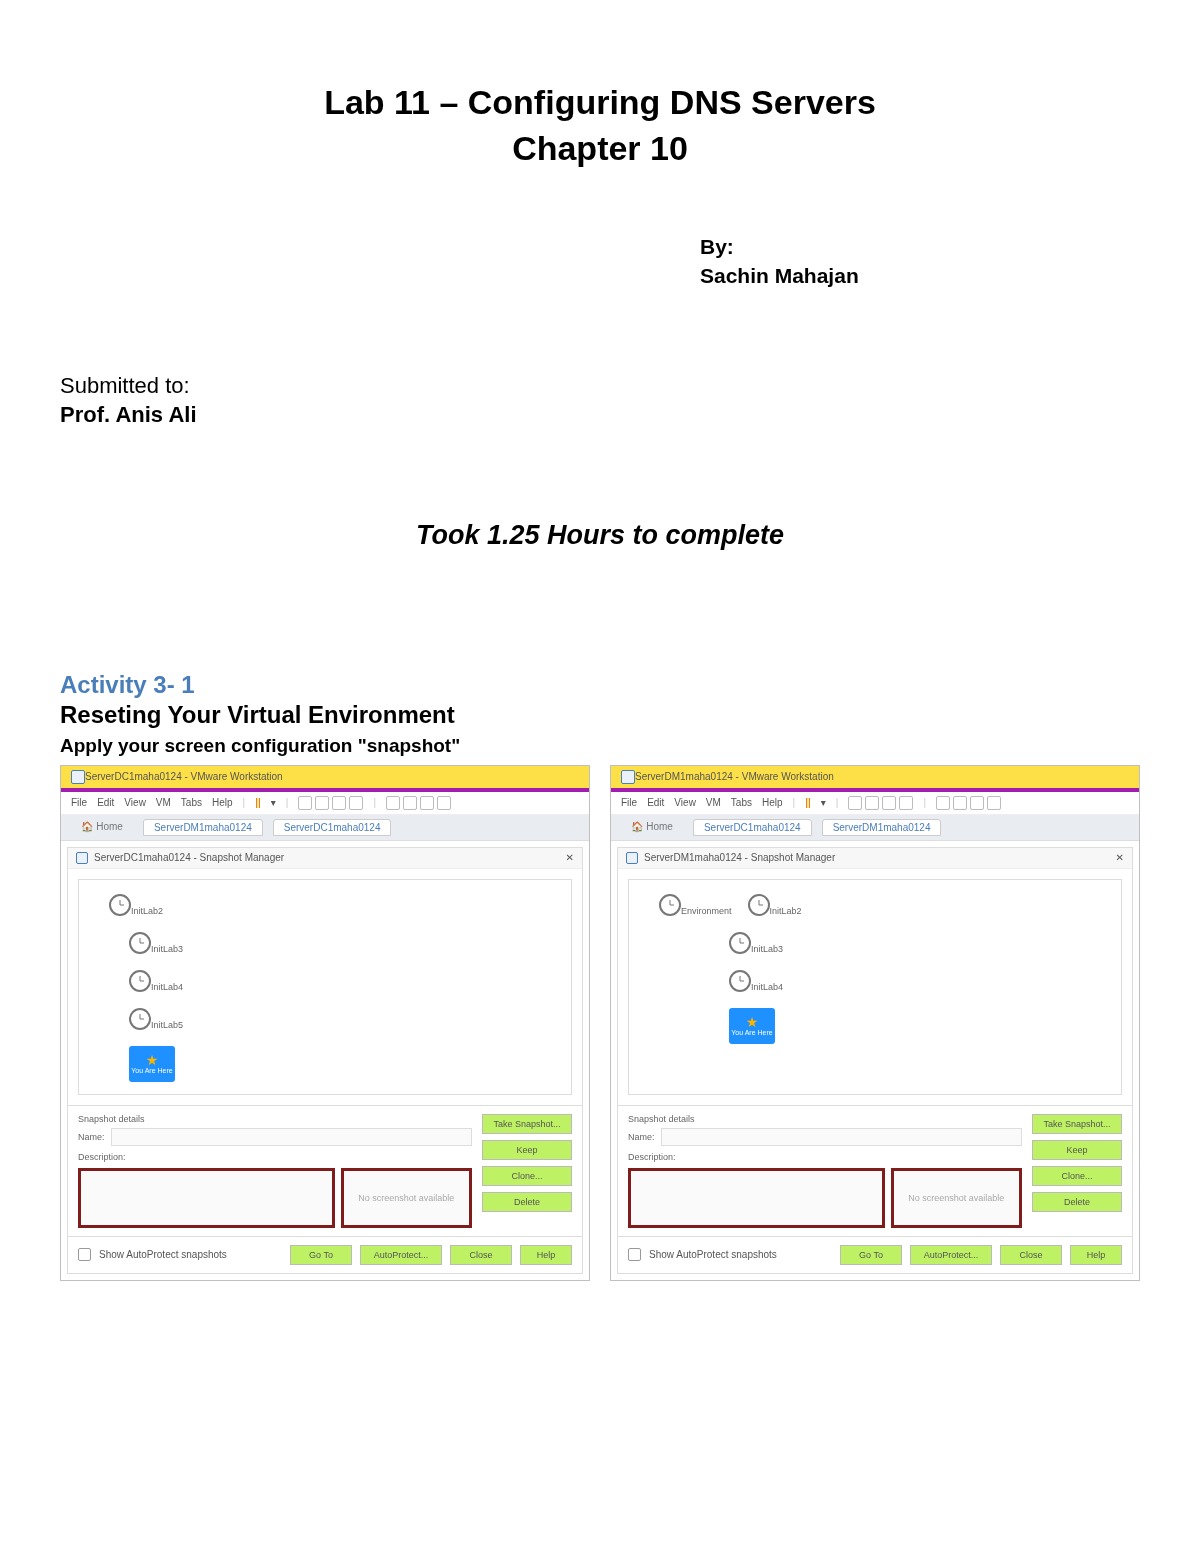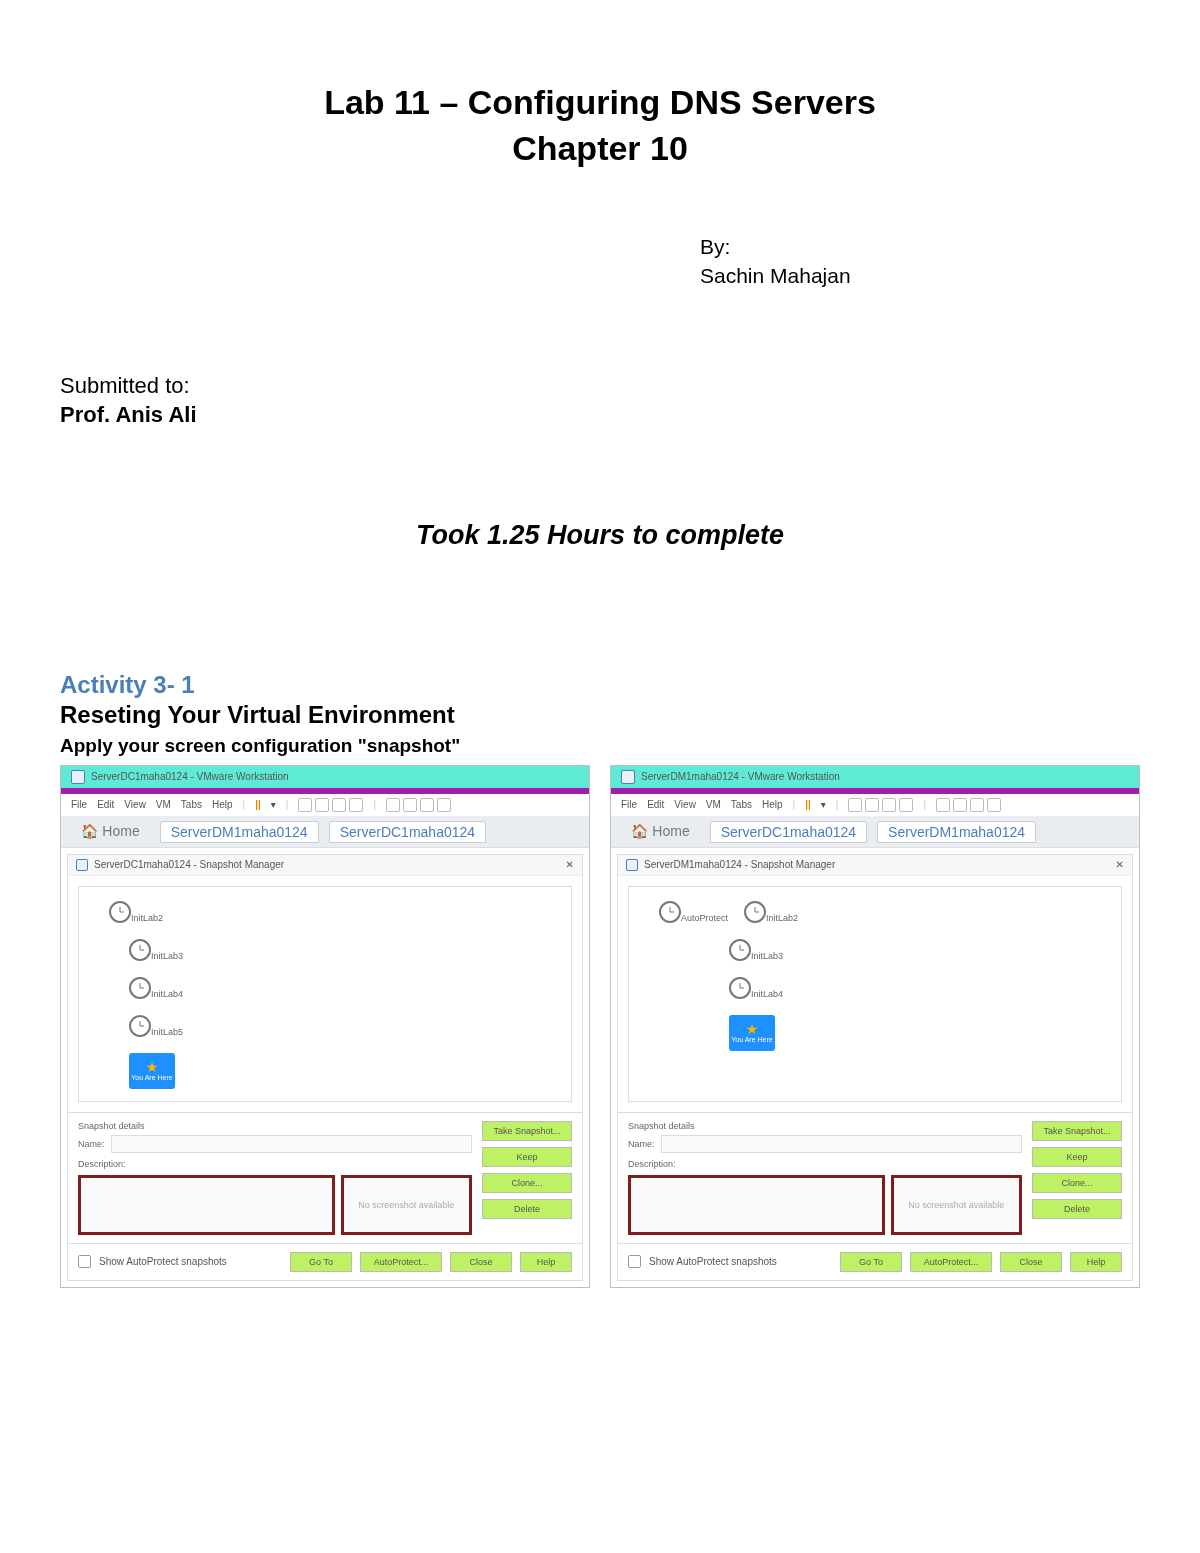--- a/index.html
+++ b/index.html
@@ -1,37 +1,37 @@
 <!DOCTYPE html>
 <html><head>
 <meta charset="utf-8">
 <style>
   body{margin:0;background:#fff;font-family:Arial,Helvetica,sans-serif;color:#000}
   .page{width:1200px;min-height:1553px;margin:0 auto;position:relative;background:#fff;padding:80px 60px 40px 60px;box-sizing:border-box}
   .title{text-align:center;font-weight:700;font-size:34px;line-height:1.35}
-  .byline{margin-top:60px;margin-left:640px;font-size:21px;font-weight:400;line-height:1.4}
+  .byline{margin-top:60px;margin-left:640px;font-size:21px;font-weight:700;line-height:1.4}
   .submitted{margin-top:80px;font-size:22px;line-height:1.35}
   .submitted .lbl{font-weight:400}
   .submitted .nm{font-weight:700}
   .duration{text-align:center;font-style:italic;font-weight:700;font-size:27px;margin-top:90px}
   .activity{margin-top:120px}
   .activity .num{color:#4a7ebb;font-weight:700;font-size:24px}
   .activity .ttl{font-weight:700;font-size:24px;margin-top:2px}
   .activity .ins{font-weight:700;font-size:19px;margin-top:4px;line-height:1.35}
   .shots{display:flex;gap:20px;margin-top:6px}
   .panel{flex:1;border:1px solid #bfbfbf;background:#fff;display:flex;flex-direction:column;font-size:10px;color:#555}
-  .panel .hdr{background:#5eead4;border-bottom:6px solid #a21caf;padding:4px 10px;display:flex;align-items:center;gap:6px}
+  .panel .hdr{background:#fde047;border-bottom:4px solid #a21caf;padding:4px 10px;display:flex;align-items:center;}
   .panel .hdr .w{width:12px;height:12px;border:1px solid #4a7ebb;border-radius:2px;background:#eaf1fb}
   .menubar{display:flex;gap:10px;align-items:center;padding:4px 10px;border-bottom:1px solid #eee;font-size:10px}
   .menubar .sep{color:#ccc}
   .menubar .orange{color:#e68a00;font-weight:700}
   .tb{display:flex;gap:3px;align-items:center}
   .tb span{width:12px;height:12px;border:1px solid #bbb;border-radius:2px;background:#fff}
   .tabs{background:#e9edf1;padding:4px 10px;border-bottom:1px solid #ddd;display:flex;gap:10px}
-  .tabs .tab{background:#fff;border:1px solid #ccc;border-radius:3px 3px 0 0;padding:2px 10px;font-size:14px;color:#4a7ebb}
+  .tabs .tab{background:#fff;border:1px solid #ccc;border-radius:3px 3px 0 0;padding:2px 10px;font-size:10px;color:#4a7ebb}
   .tabs .tab.home{background:#e9edf1;border:none;color:#777}
   .dlg{margin:6px;border:1px solid #ddd;flex:1;display:flex;flex-direction:column}
   .dlg .dlghdr{background:#f7f7f7;border-bottom:1px solid #eee;padding:4px 8px;display:flex;justify-content:space-between;align-items:flex-start}
   .dlg .dlghdr .w2{width:10px;height:10px;border:1px solid #4a7ebb;border-radius:2px;background:#eaf1fb}
   .tree{flex:1;border:1px solid #ddd;margin:10px;padding:14px 10px 10px 30px;background:#fff;position:relative;min-height:190px}
   .node{display:flex;align-items:flex-end;margin-bottom:16px;margin-left:20px}
   .node.root{margin-left:0}
   .clock{width:18px;height:18px;border:2px solid #777;border-radius:50%;position:relative}
   .clock::before{content:'';position:absolute;left:50%;top:50%;width:1px;height:5px;background:#777;transform-origin:bottom;transform:translate(-50%,-100%)}
   .clock::after{content:'';position:absolute;left:50%;top:50%;width:4px;height:1px;background:#777;transform:translate(0,-50%)}
@@ -217,21 +217,21 @@
           <span style="display:flex;align-items:center;gap:6px">
               <span class="w2"></span>
               <span>ServerDM1maha0124 - Snapshot Manager</span>
             </span>
           <span>✕</span>
         </div>
         <div class="tree">
           <div class="row2">
             <div class="node root">
                 <span class="clock"></span>
-                <span class="nodelbl">AutoProtect</span>
+                <span class="nodelbl">Environment</span>
               </div>
             <div class="node root">
                 <span class="clock"></span>
                 <span class="nodelbl">InitLab2</span>
               </div>
           </div>
           <div class="node" style="margin-left:70px">
               <span class="clock"></span>
               <span class="nodelbl">InitLab3</span>
             </div>

